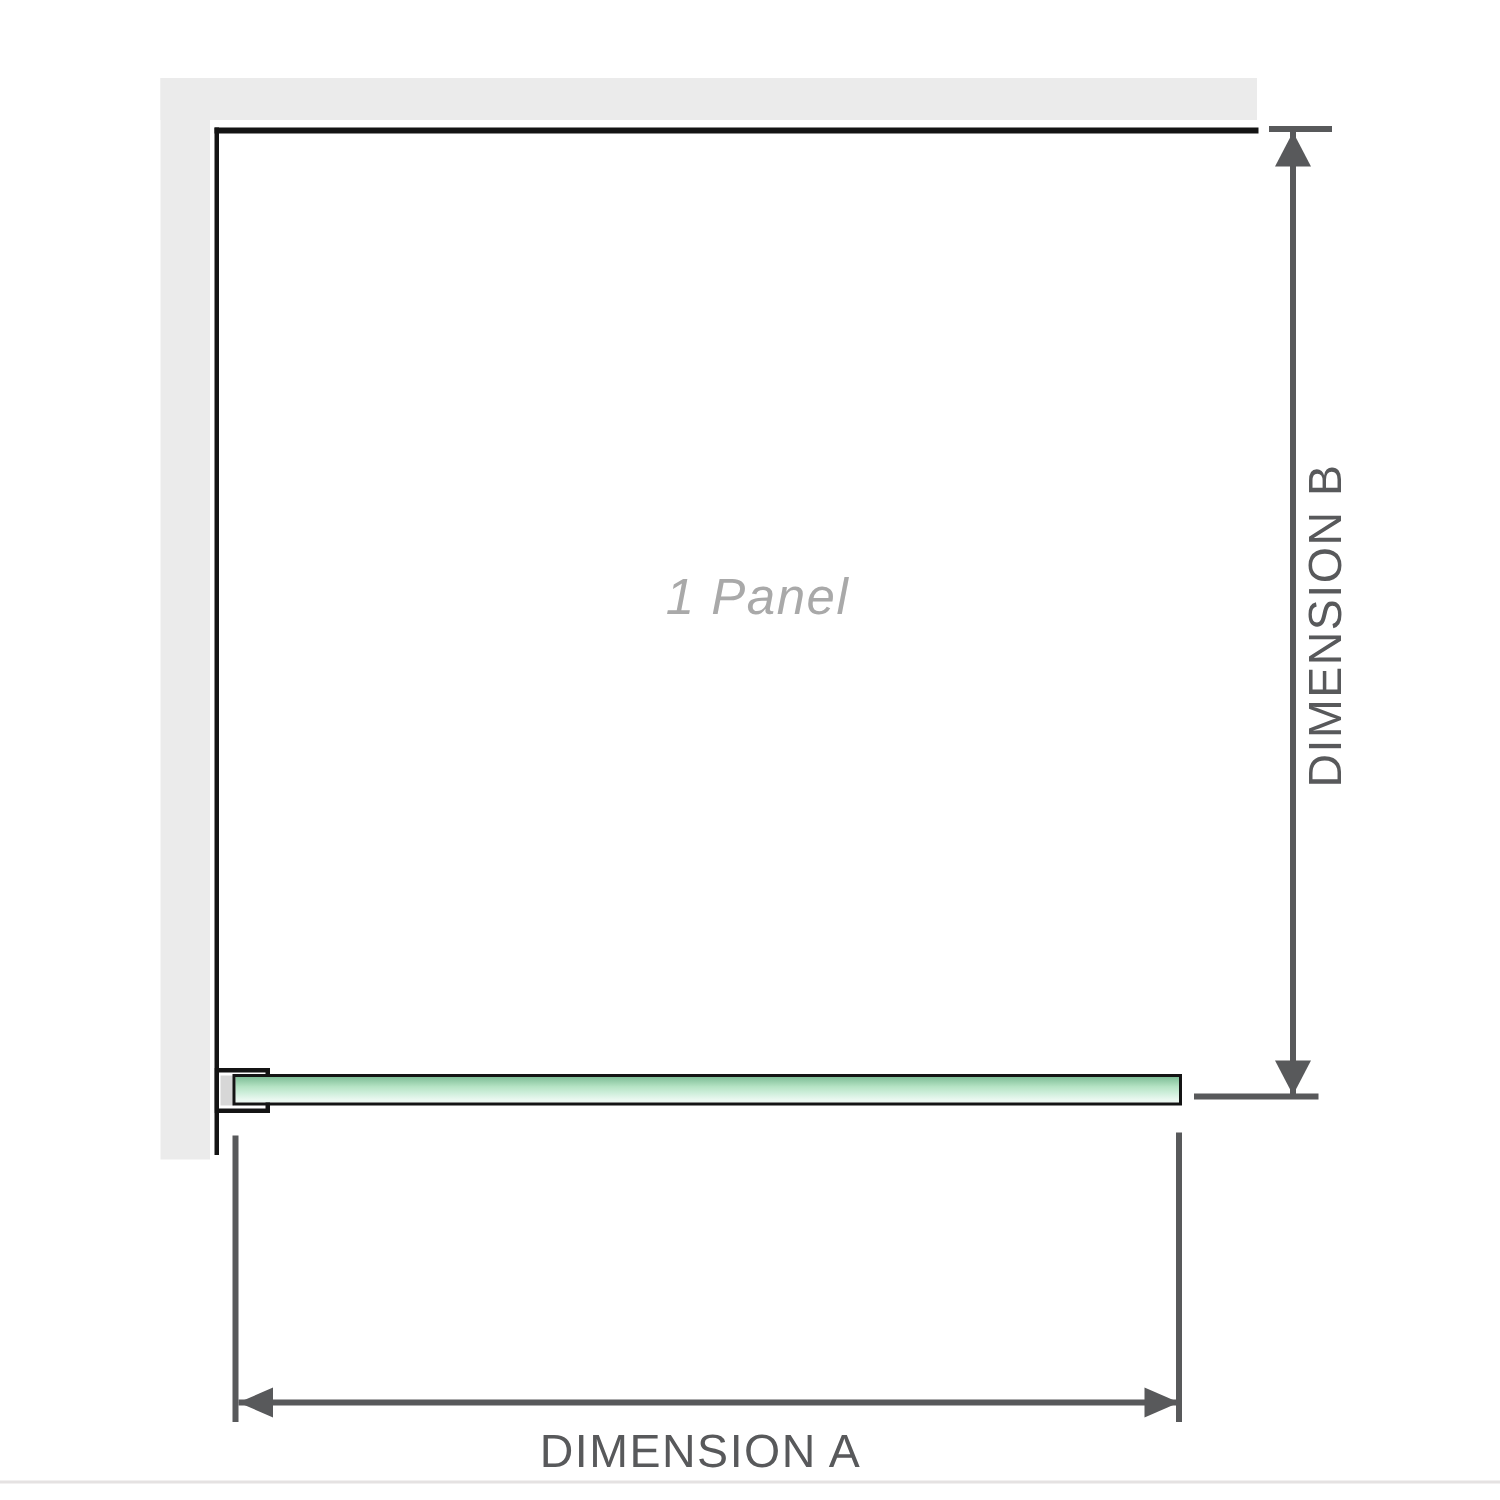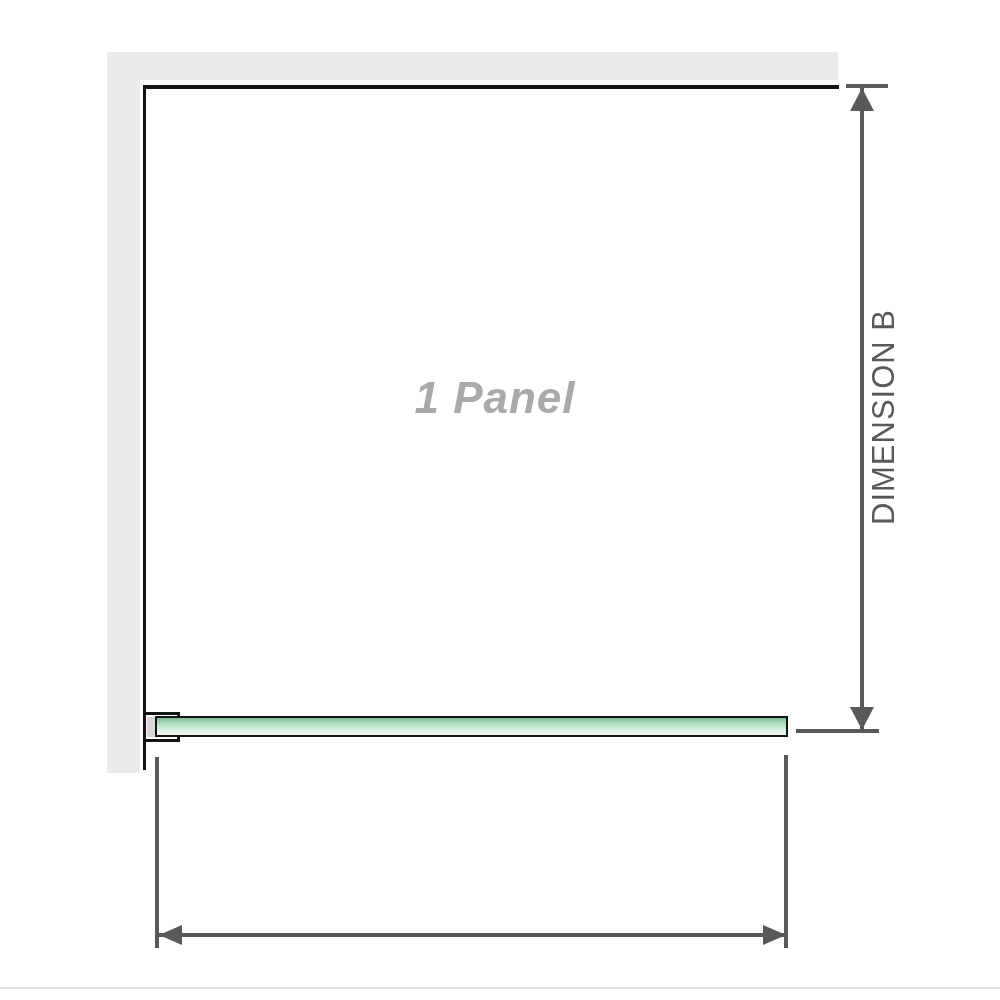--- a/index.html
+++ b/index.html
@@ -15,22 +15,22 @@
   
   .wall-v{left:107px;top:52px;width:33px;height:721px;background:var(--wall);}
   .wall-h{left:107px;top:52px;width:731px;height:28px;background:var(--wall);}
 
   
   .edge-top{left:143px;top:85px;width:696px;height:4px;background:var(--outline);}
   .edge-left{left:143px;top:85px;width:3px;height:685px;background:var(--outline);}
 
   
   .panel-label{
-    left:345px;top:372px;width:300px;height:52px;line-height:52px;
-    text-align:center;font-size:44px;font-style:italic;font-weight:bold;
+    left:355px;top:372px;width:300px;height:52px;line-height:52px;
+    text-align:center;font-size:34px;font-style:italic;font-weight:normal;
     letter-spacing:1px;color:var(--panel-label);
   }
 
   
   .bracket{left:143px;top:712px;width:37px;height:30px;box-sizing:border-box;
     border:3px solid var(--outline);background:#ffffff;z-index:2;}
   .bracket-block{left:147px;top:717px;width:9px;height:20px;background:var(--bracket-block);z-index:3;}
   .glass{left:155px;top:716px;width:633px;height:21px;box-sizing:border-box;
     border:2px solid var(--outline);z-index:4;
     background:linear-gradient(180deg,var(--glass-dark) 0%,var(--glass-mid) 38%,#cdeeda 62%,var(--glass-light) 88%,var(--glass-light) 100%);}
@@ -92,16 +92,17 @@
   <div class="abs dim dimb-line"></div>
   <div class="abs dimb-arrow-up"></div>
   <div class="abs dimb-arrow-down"></div>
   <div class="abs dim-label dimb-label">DIMENSION B</div>
 
   <div class="abs dim dima-ext-left"></div>
   <div class="abs dim dima-ext-right"></div>
   <div class="abs dim dima-line"></div>
   <div class="abs dima-arrow-left"></div>
   <div class="abs dima-arrow-right"></div>
+  <div class="abs dim-label dima-label">DIMENSION A</div>
 
   <div class="abs baseline"></div>
 
 </div>
 
 </body></html>

